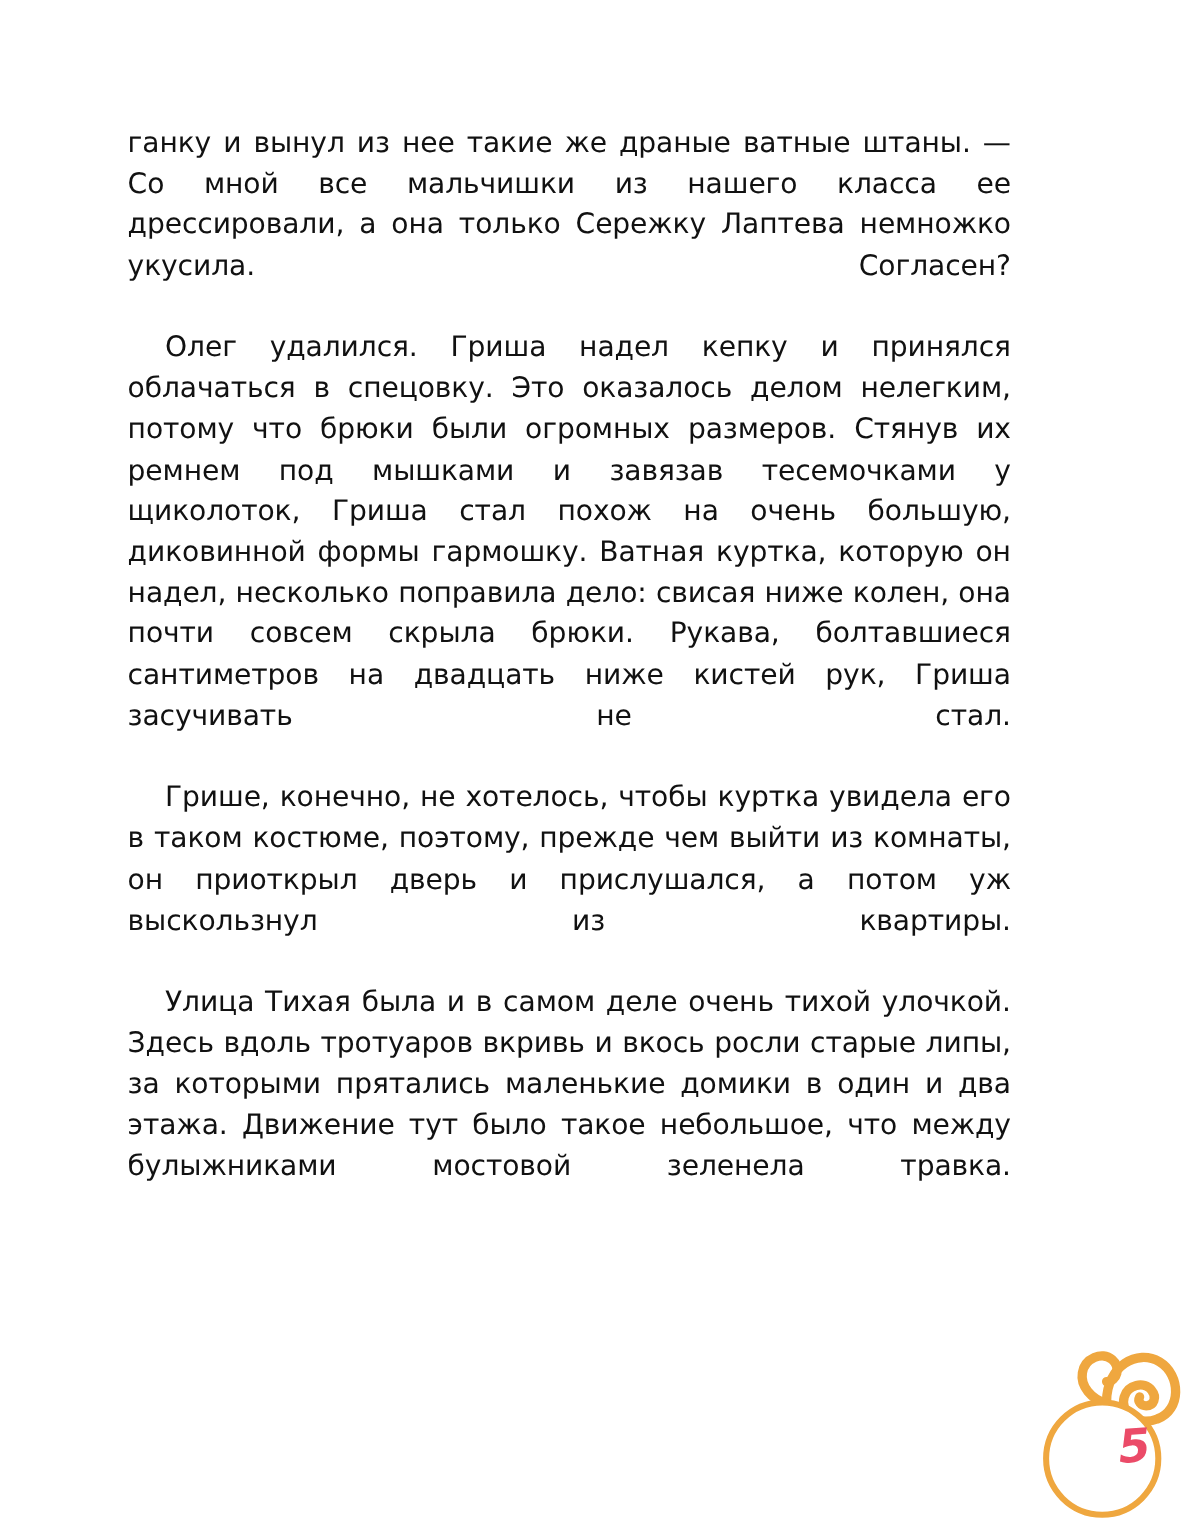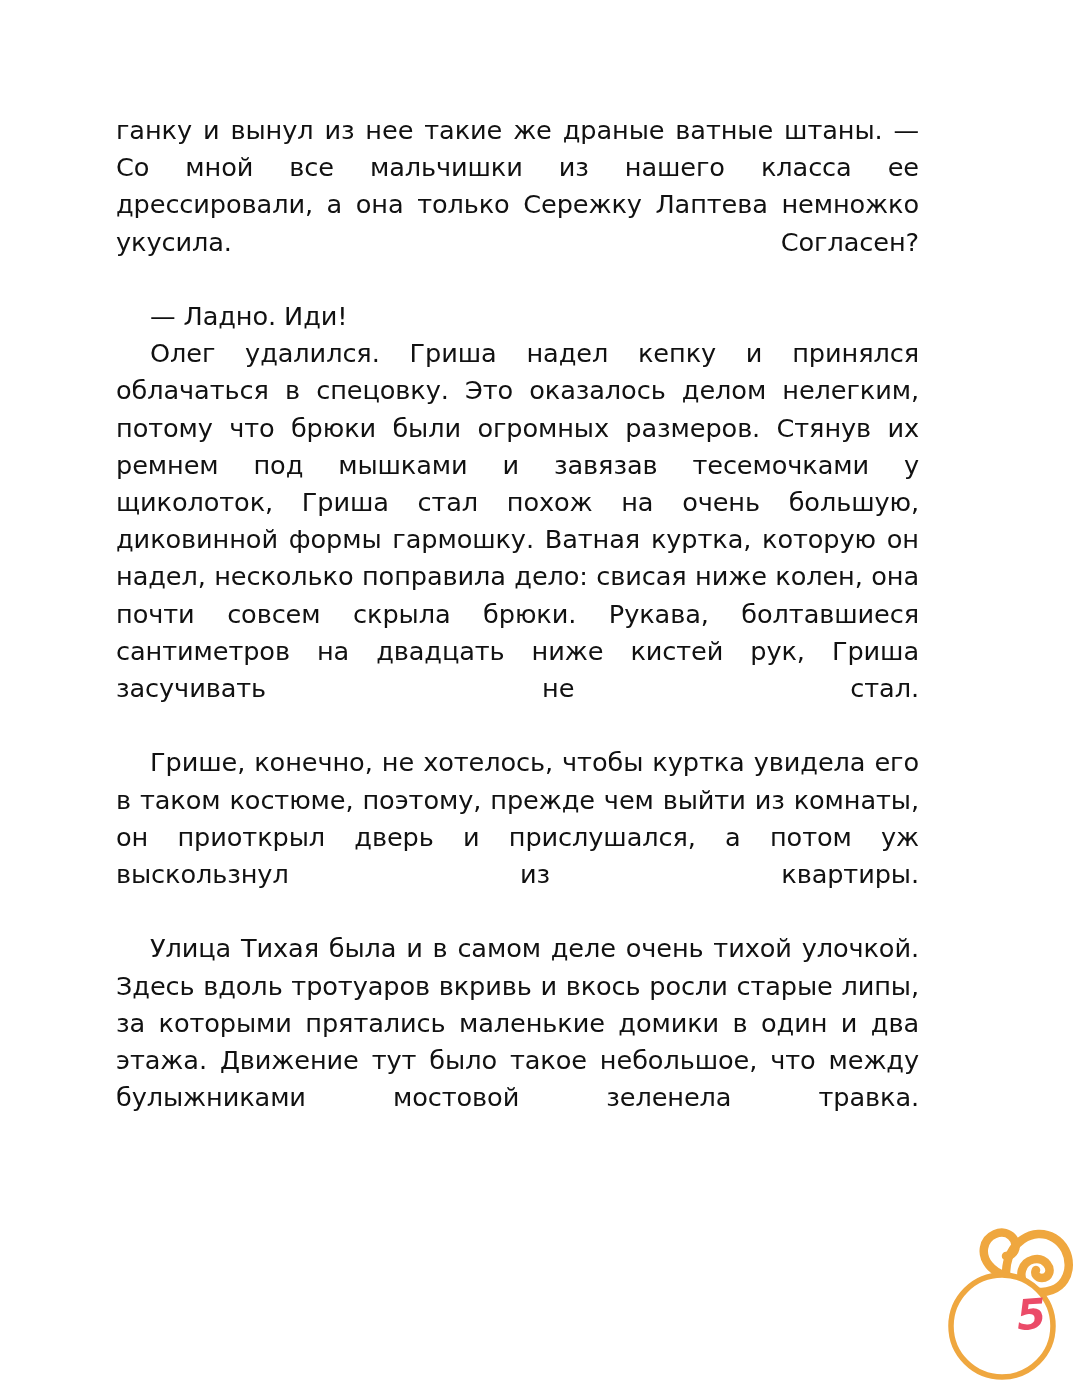--- a/index.html
+++ b/index.html
@@ -79,21 +79,20 @@
     transform-origin: right center;
   }
 </style>
 </head>
 <body>
 
 <div id="page">
 
   <div id="text-column">
     <p class="para noindent">ганку и вынул из нее такие же драные ватные штаны. — Со мной все мальчишки из нашего класса ее дрессировали, а она только Сережку Лаптева немножко укусила. Согласен?</p>
-    <p class="para nostretch">— Ладно. Иди!</p>
     <p class="para">Олег удалился. Гриша надел кепку и принялся облачаться в спецовку. Это оказалось делом нелегким, потому что брюки были огромных размеров. Стянув их ремнем под мышками и завязав тесемочками у щиколоток, Гриша стал похож на очень большую, диковинной формы гармошку. Ватная куртка, которую он надел, несколько поправила дело: свисая ниже колен, она почти совсем скрыла брюки. Рукава, болтавшиеся сантиметров на двадцать ниже кистей рук, Гриша засучивать не стал.</p>
     <p class="para">Грише, конечно, не хотелось, чтобы куртка увидела его в таком костюме, поэтому, прежде чем выйти из комнаты, он приоткрыл дверь и прислушался, а потом уж выскользнул из квартиры.</p>
     <p class="para">Улица Тихая была и в самом деле очень тихой улочкой. Здесь вдоль тротуаров вкривь и вкось росли старые липы, за которыми прятались маленькие домики в один и два этажа. Движение тут было такое небольшое, что между булыжниками мостовой зеленела травка.</p>
 
   </div>
 
   <div id="page-number-badge">
     <svg viewBox="0 0 132 180" xmlns="http://www.w3.org/2000/svg" aria-hidden="true">
 
       <path d="M58 66 C 58 34, 86 18, 106 30 C 126 42, 126 74, 104 82 C 86 89, 70 76, 74 62 C 77 51, 92 47, 99 56 C 104 62, 101 70, 94 70 C 89 70, 86 66, 88 62" fill="none" stroke="#EFA73F" stroke-width="8.5" stroke-linecap="round"></path>

